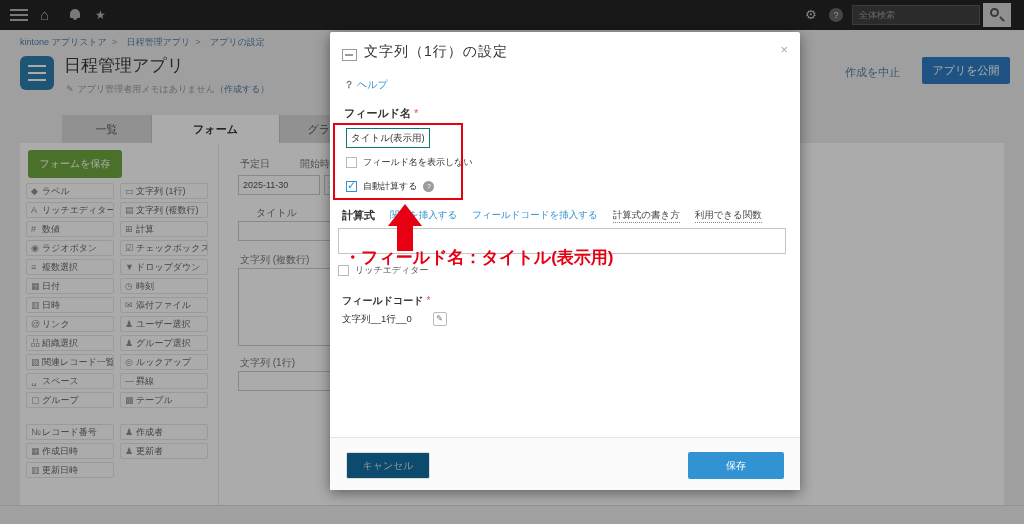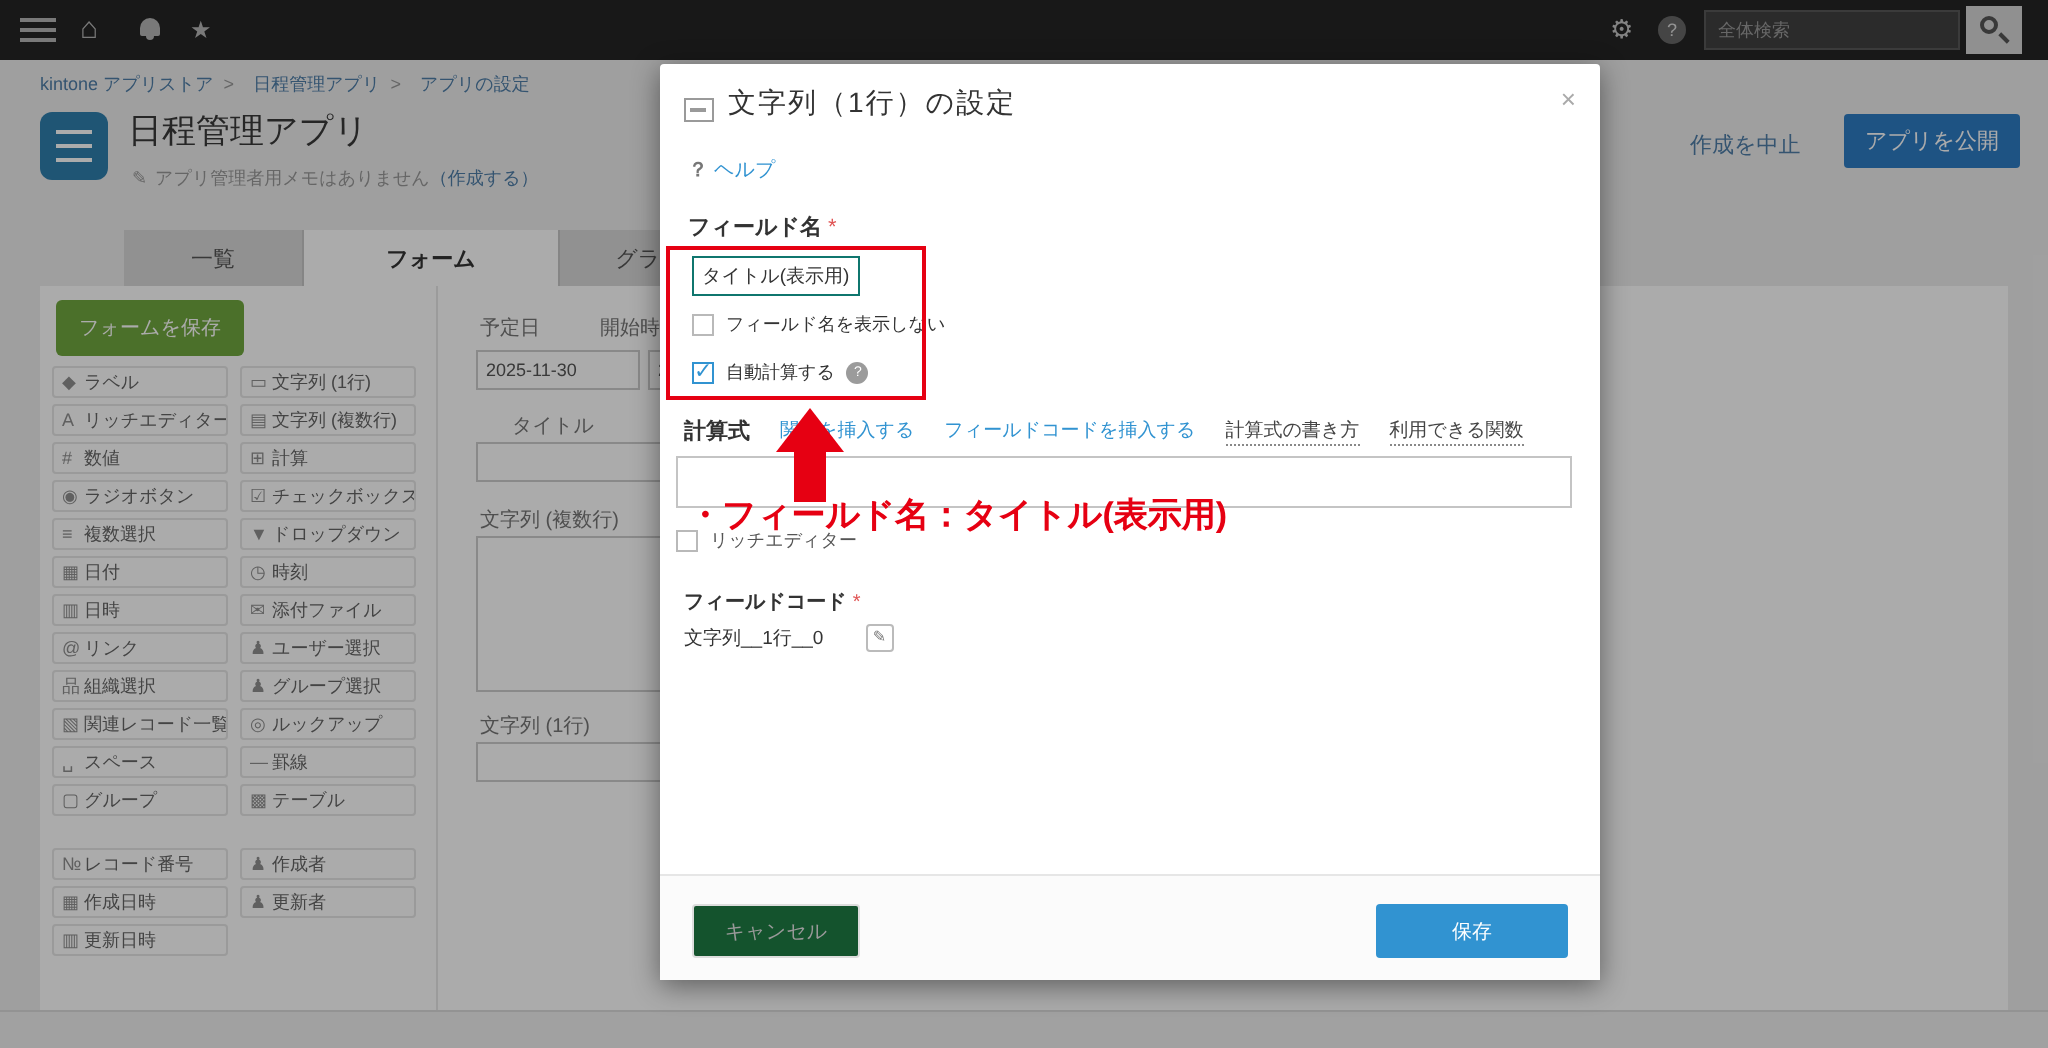--- a/index.html
+++ b/index.html
@@ -82,21 +82,21 @@
   .calc-label { font-size:11px; font-weight:bold; color:#333; }
   .calc-link { font-size:9.5px; cursor:pointer; }
   .calc-link.action { color:var(--c-accent,#3498db); }
   .calc-link.doc { color:#444; border-bottom:1px dotted #888; }
   .calc-input { position:absolute; left:8px; top:196px; width:448px; height:26px; border:1px solid #c4c4c4; font-size:10px; padding:0 5px; outline:none; }
   .calc-hide-row { left:8px; top:232px; }
   .fieldcode-row { position:absolute; left:12px; top:280px; display:flex; align-items:center; gap:21px; }
   .fieldcode-value { font-size:9.5px; color:#333; }
   .pencil-btn { width:14px; height:14px; border:1px solid #bbb; border-radius:2px; background:#fff; font-size:8px; color:#777; text-align:center; line-height:12px; cursor:pointer; }
   .m-footer { position:absolute; left:0; top:405px; width:470px; height:53px; background:#fbfbfb; border-top:1px solid #e6e6e6; }
-  .m-cancel { position:absolute; left:16px; top:14px; width:84px; height:27px; background:#14532d; border:1px solid #ddd; border-radius:2px; color:#999; font-size:10px; cursor:pointer; }
+  .m-cancel { position:absolute; left:16px; top:14px; width:84px; height:27px; background:#0c4a6e; border:1px solid #ddd; border-radius:2px; color:#999; font-size:10px; cursor:pointer; }
   .m-save { position:absolute; right:16px; top:14px; width:96px; height:27px; background:var(--c-accent,#3498db); border:none; border-radius:2px; color:#fff; font-size:10px; cursor:pointer; }
 
   
   .ann { z-index:30; pointer-events:none; }
   .ann-box { position:absolute; left:333px; top:123px; width:130px; height:77px; border:2px solid var(--c-red,#e60012); }
   .ann-head { position:absolute; left:388px; top:204px; width:0; height:0; border-left:17px solid transparent; border-right:17px solid transparent; border-bottom:22px solid var(--c-red,#e60012); }
   .ann-shaft { position:absolute; left:397px; top:225px; width:16px; height:26px; background:var(--c-red,#e60012); }
   .ann-line { position:absolute; font-size:17px; font-weight:bold; color:var(--c-red,#e60012); white-space:nowrap; }
   .ann-line1 { left:344px; top:246px; }
   .ann-line2 { left:344px; top:271px; }

